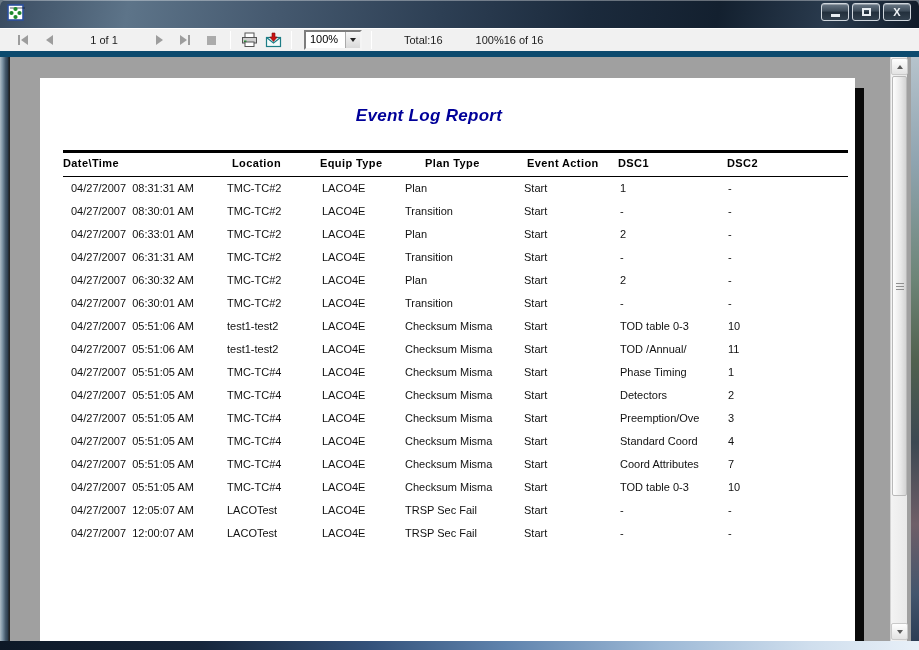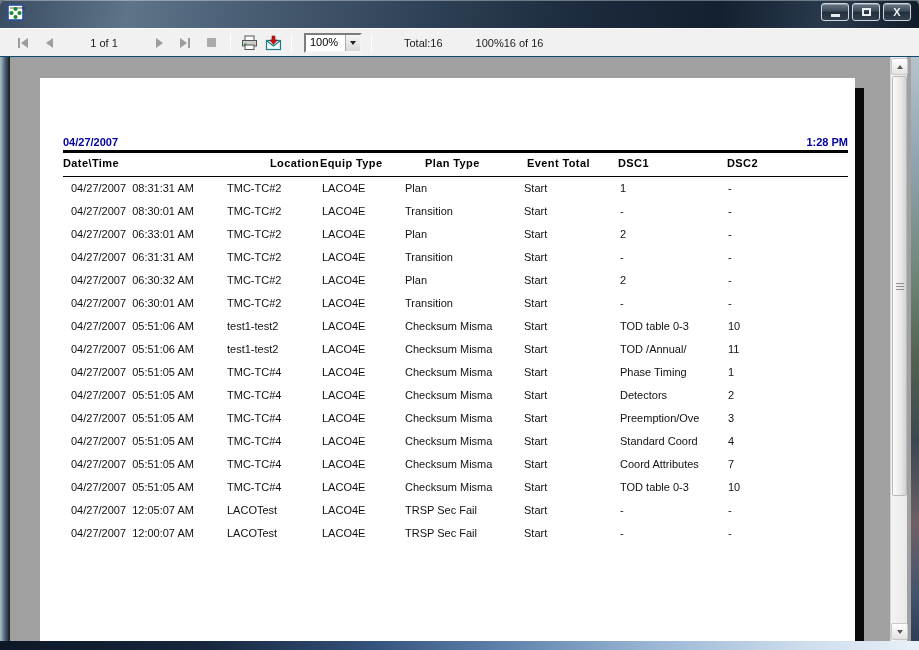--- a/index.html
+++ b/index.html
@@ -20,21 +20,21 @@
   .wbtn { width:28px; height:18px; border:1px solid #cfd6dd; border-radius:3px;
     background:linear-gradient(#6a7886 0%,#3d4b59 45%,#222f3c 50%,#33414f 100%);
     box-shadow:inset 0 1px 0 rgba(255,255,255,.3);
     display:flex; align-items:center; justify-content:center; cursor:default; }
   .wbtn .min { width:9px; height:3px; background:#e8edf2; margin-top:6px; }
   .wbtn .max { width:9px; height:8px; border:2px solid #e8edf2; }
   .wbtn .cls { color:#eef2f6; font-size:11px; font-weight:bold; line-height:1; }
 
   
   .toolbar { height:29px; flex:0 0 29px; background:#f1f1f1;
-    border-top:1px solid #fdfdfd; border-bottom:1px solid #0c4a6e;
+    border-top:1px solid #fdfdfd; border-bottom:6px solid #0c4a6e;
     display:flex; align-items:center; padding:0 0 0 10px; font-size:11px; color:#1c1c1c; }
   .tbtn { width:26px; height:22px; display:flex; align-items:center; justify-content:center; gap:1px; }
   .tri-l { width:0; height:0; border-top:5px solid transparent; border-bottom:5px solid transparent; border-right:7px solid #9d9d9d; }
   .tri-r { width:0; height:0; border-top:5px solid transparent; border-bottom:5px solid transparent; border-left:7px solid #9d9d9d; }
   .nbar  { width:2px; height:10px; background:#9d9d9d; }
   .stopsq{ width:9px; height:9px; background:#ababab; }
   .pageind { width:84px; text-align:center; }
   .tsep { width:1px; height:18px; background:#9f9f9f; border-right:1px solid #fff; margin:0 6px; }
   .icobtn { width:24px; height:22px; display:flex; align-items:center; justify-content:center; }
   .combo { width:58px; height:20px; margin-left:6px; background:#fff;
@@ -63,21 +63,21 @@
     font-size:17px; font-weight:bold; font-style:italic; color:#000099; letter-spacing:.3px; }
   .dateline { position:absolute; top:58px; left:23px; right:7px; display:flex; justify-content:space-between;
     font-size:11px; font-weight:bold; color:#0000A0; }
   .hr-thick { position:absolute; top:72px; left:23px; width:785px; height:3px; background:#000; }
   .hr-thin  { position:absolute; top:98px; left:23px; width:785px; height:1px; background:#000; }
 
   .grid7 { display:grid; grid-template-columns:160px 95px 83px 119px 96px 108px 1fr; }
   .thead { position:absolute; top:79px; left:27px; right:7px;
     font-size:11px; font-weight:bold; color:#000; letter-spacing:.4px; }
   .thead .h0 { position:relative; left:-4px; }
-  .thead .h1 { position:relative; left:5px;margin-left:38px; }
+  .thead .h1 { position:relative; left:5px; }
   .thead .h2 { position:relative; left:-2px; }
   .thead .h3 { position:relative; left:20px; }
   .thead .h4 { position:relative; left:3px; }
   .thead .h5 { position:relative; left:-2px; }
   .thead .h6 { position:relative; left:-1px; }
 
   .tbody { position:absolute; top:104px; left:27px; right:7px; font-size:11px; color:#111; }
   .trow { height:23px; align-items:start; }
   .trow span { overflow:hidden; white-space:pre; }
   .trow .c0 { padding-left:4px; }
@@ -174,31 +174,28 @@
     <span class="stat-total">Total:16</span>
     <span class="stat-pct">100%</span>
     <span class="stat-count">16 of 16</span>
   </div>
 
   <div class="mid">
     <div class="edge-l"></div>
     <div class="viewer">
 
       <div class="page">
-        <div class="dateline">
-          <span>04/27/2007</span>
-          <span>1:28 PM</span>
-        </div>
+        <div class="rtitle">Event Log Report</div>
         <div class="hr-thick"></div>
         <div class="thead grid7">
           <span class="h0">Date\Time</span>
           <span class="h1">Location</span>
           <span class="h2">Equip Type</span>
           <span class="h3">Plan Type</span>
-          <span class="h4">Event Total</span>
+          <span class="h4">Event Action</span>
           <span class="h5">DSC1</span>
           <span class="h6">DSC2</span>
         </div>
         <div class="hr-thin"></div>
         <div class="tbody">
             <div class="trow grid7">
     <span class="c0">04/27/2007  08:31:31 AM</span>
     <span class="c1">TMC-TC#2</span>
     <span class="c2">LACO4E</span>
     <span class="c3">Plan</span>

